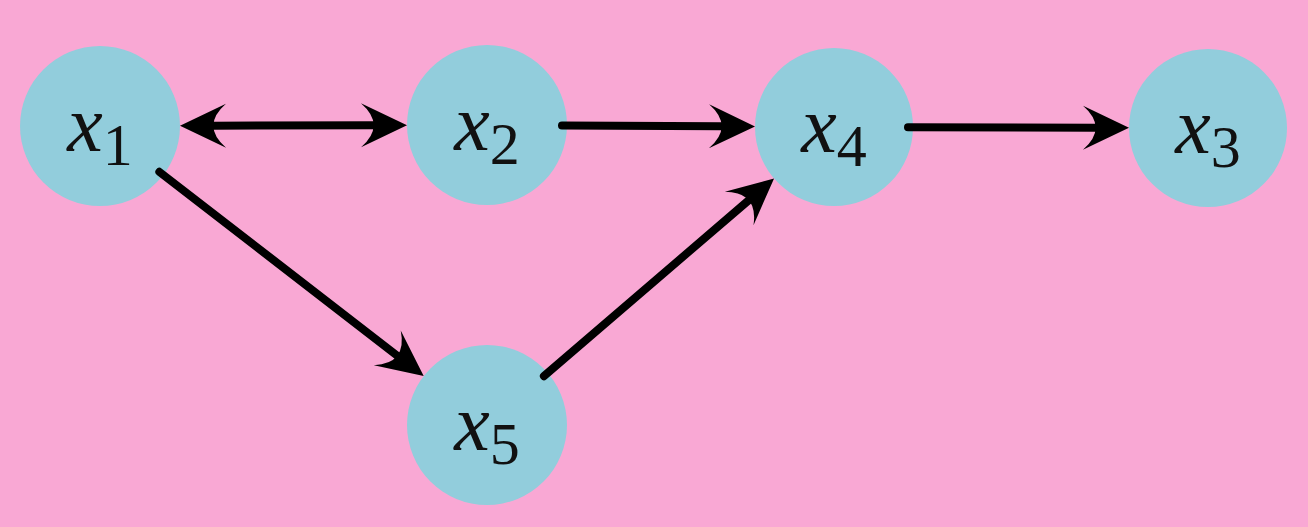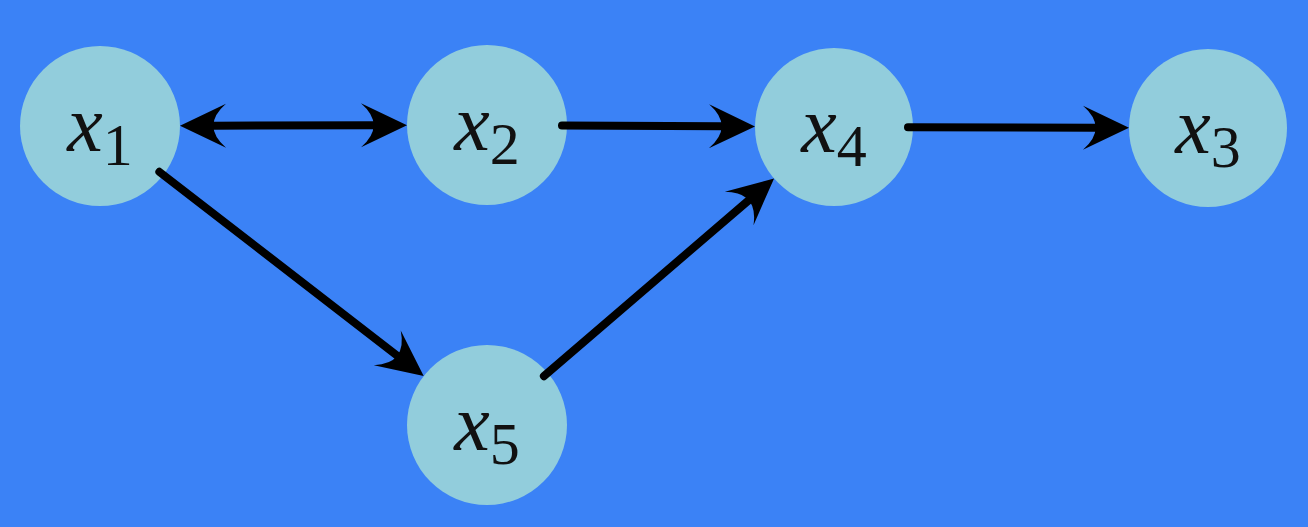--- a/index.html
+++ b/index.html
@@ -4,21 +4,21 @@
 <style>
   html, body {
     margin: 0;
     padding: 0;
     background: #ffffff;
   }
   .canvas-wrap {
     width: 1308px;
     height: 527px;
     position: relative;
-    background: #3b82f6;
+    background: #f9a8d4;
     overflow: hidden;
   }
   svg {
     display: block;
   }
   text.node-label {
     font-family: "Liberation Serif", "DejaVu Serif", serif;
     fill: #111111;
     user-select: none;
   }

